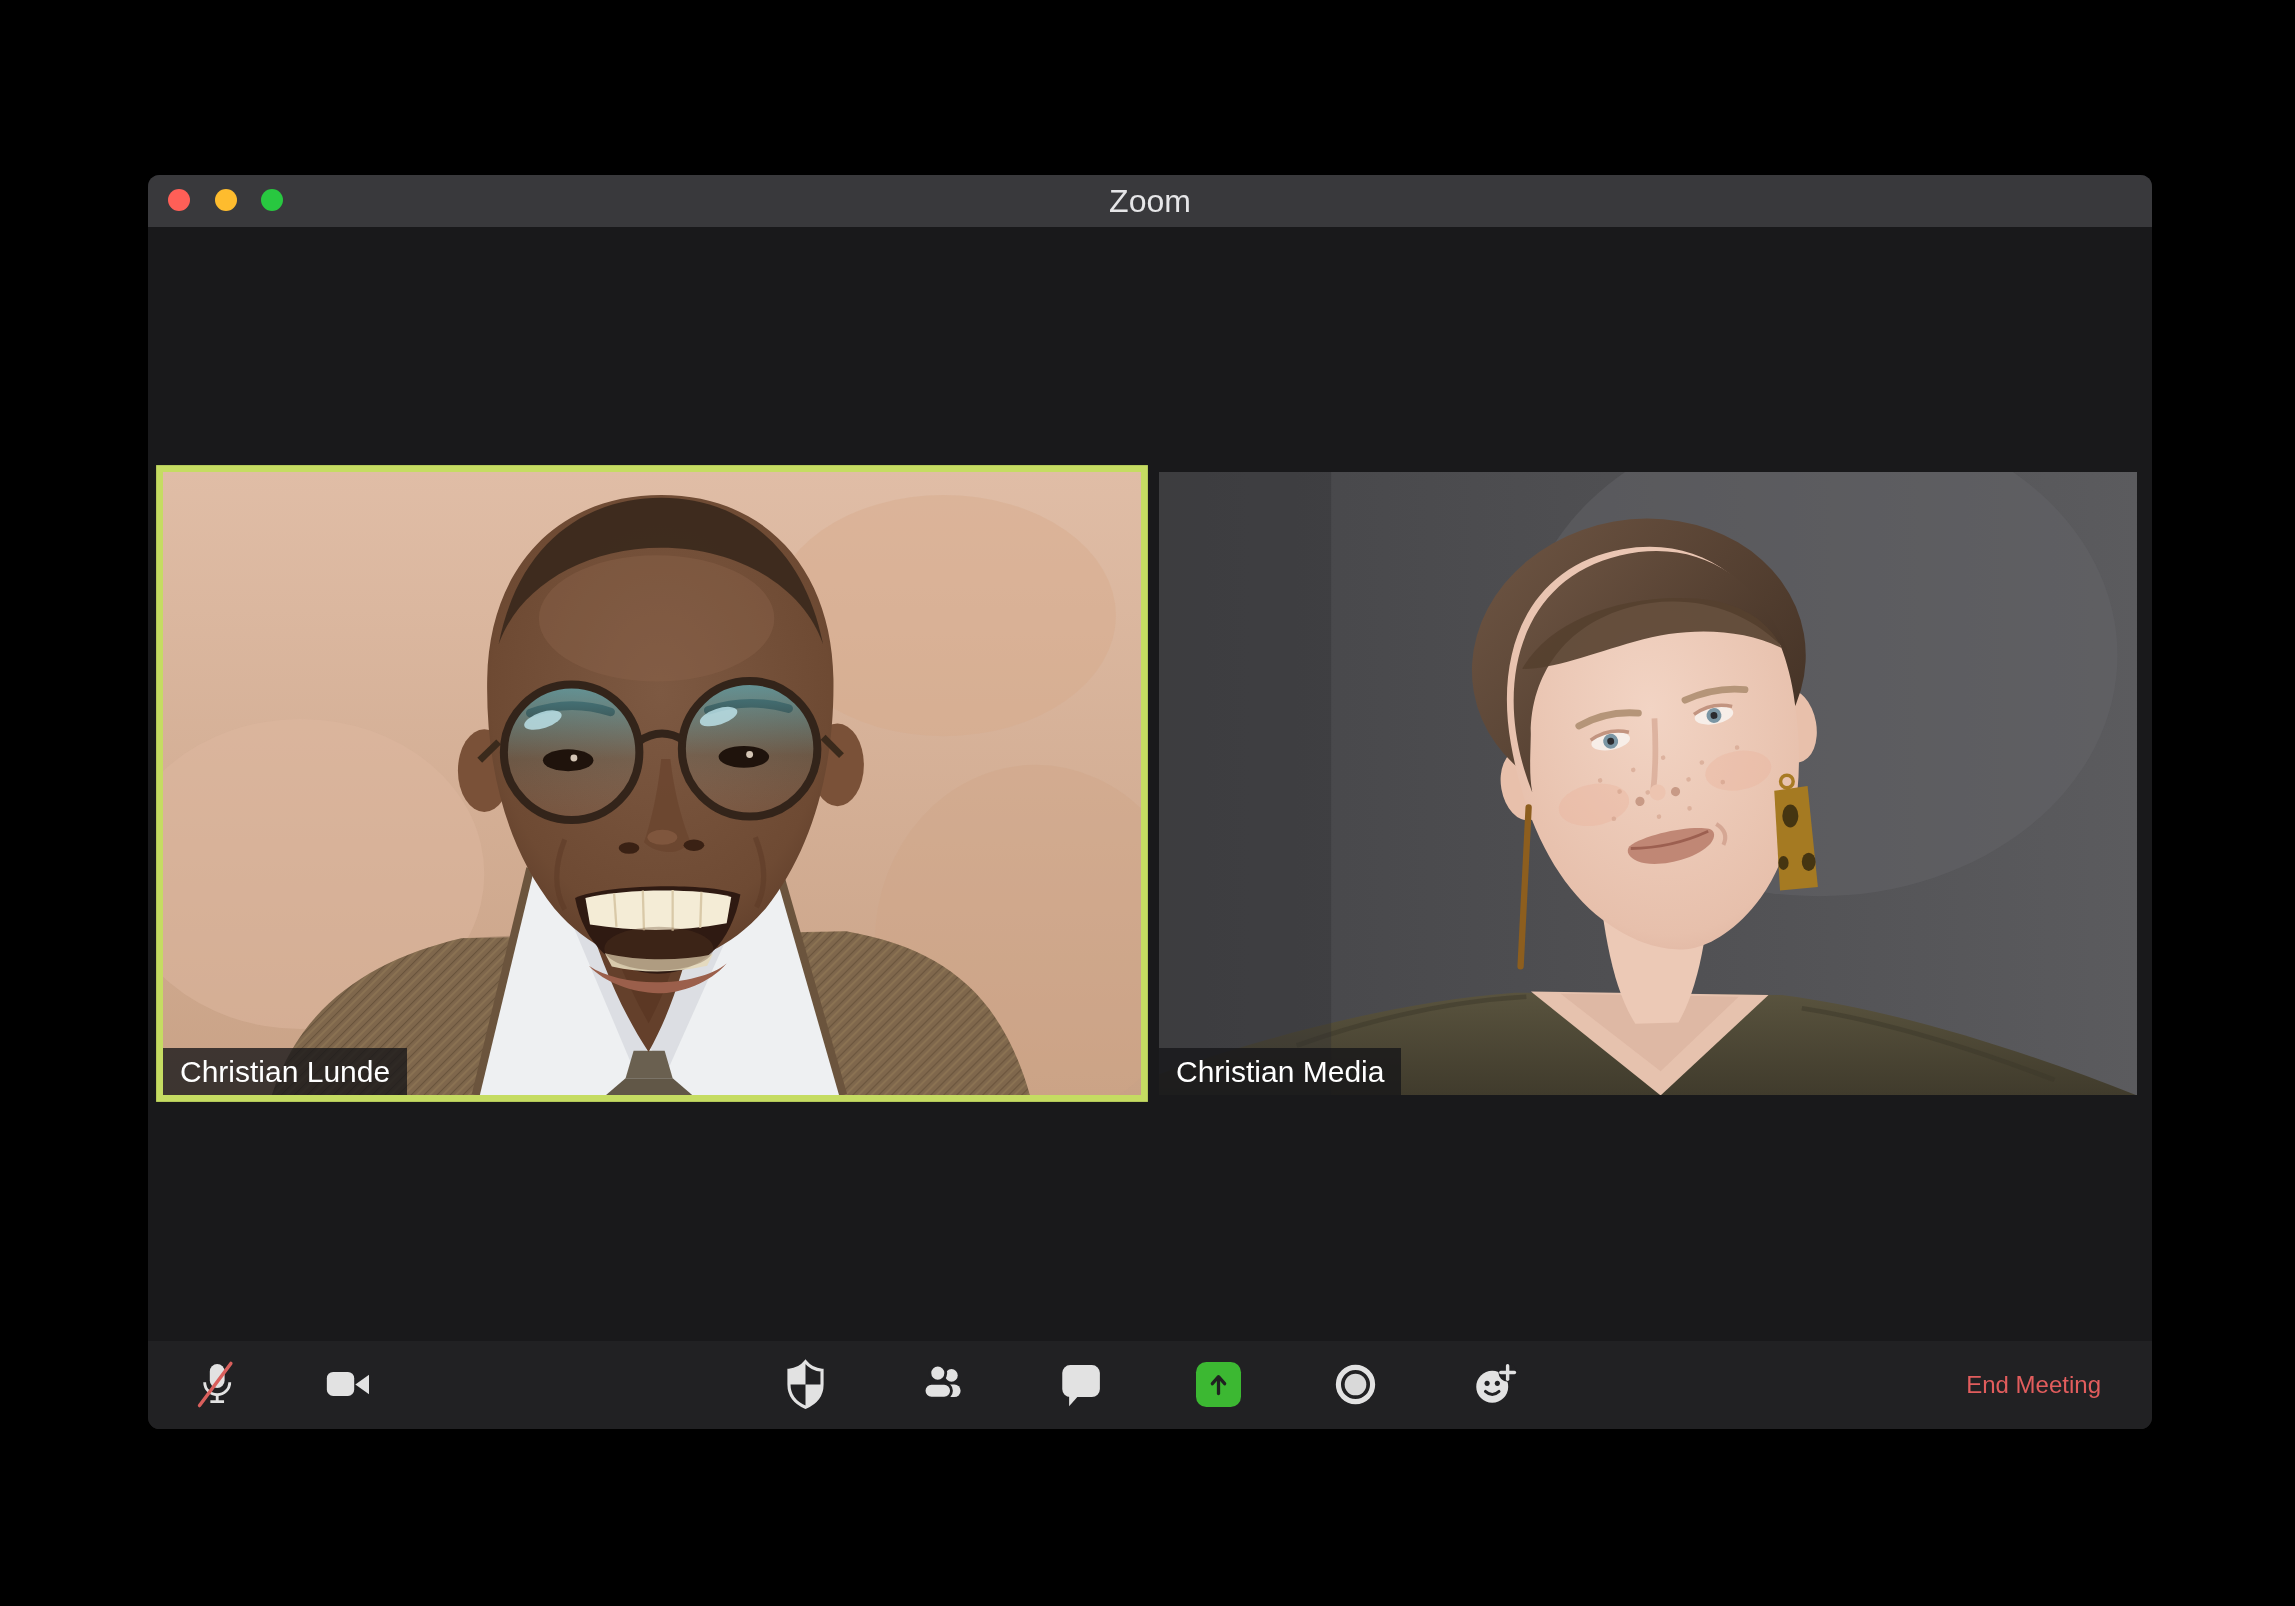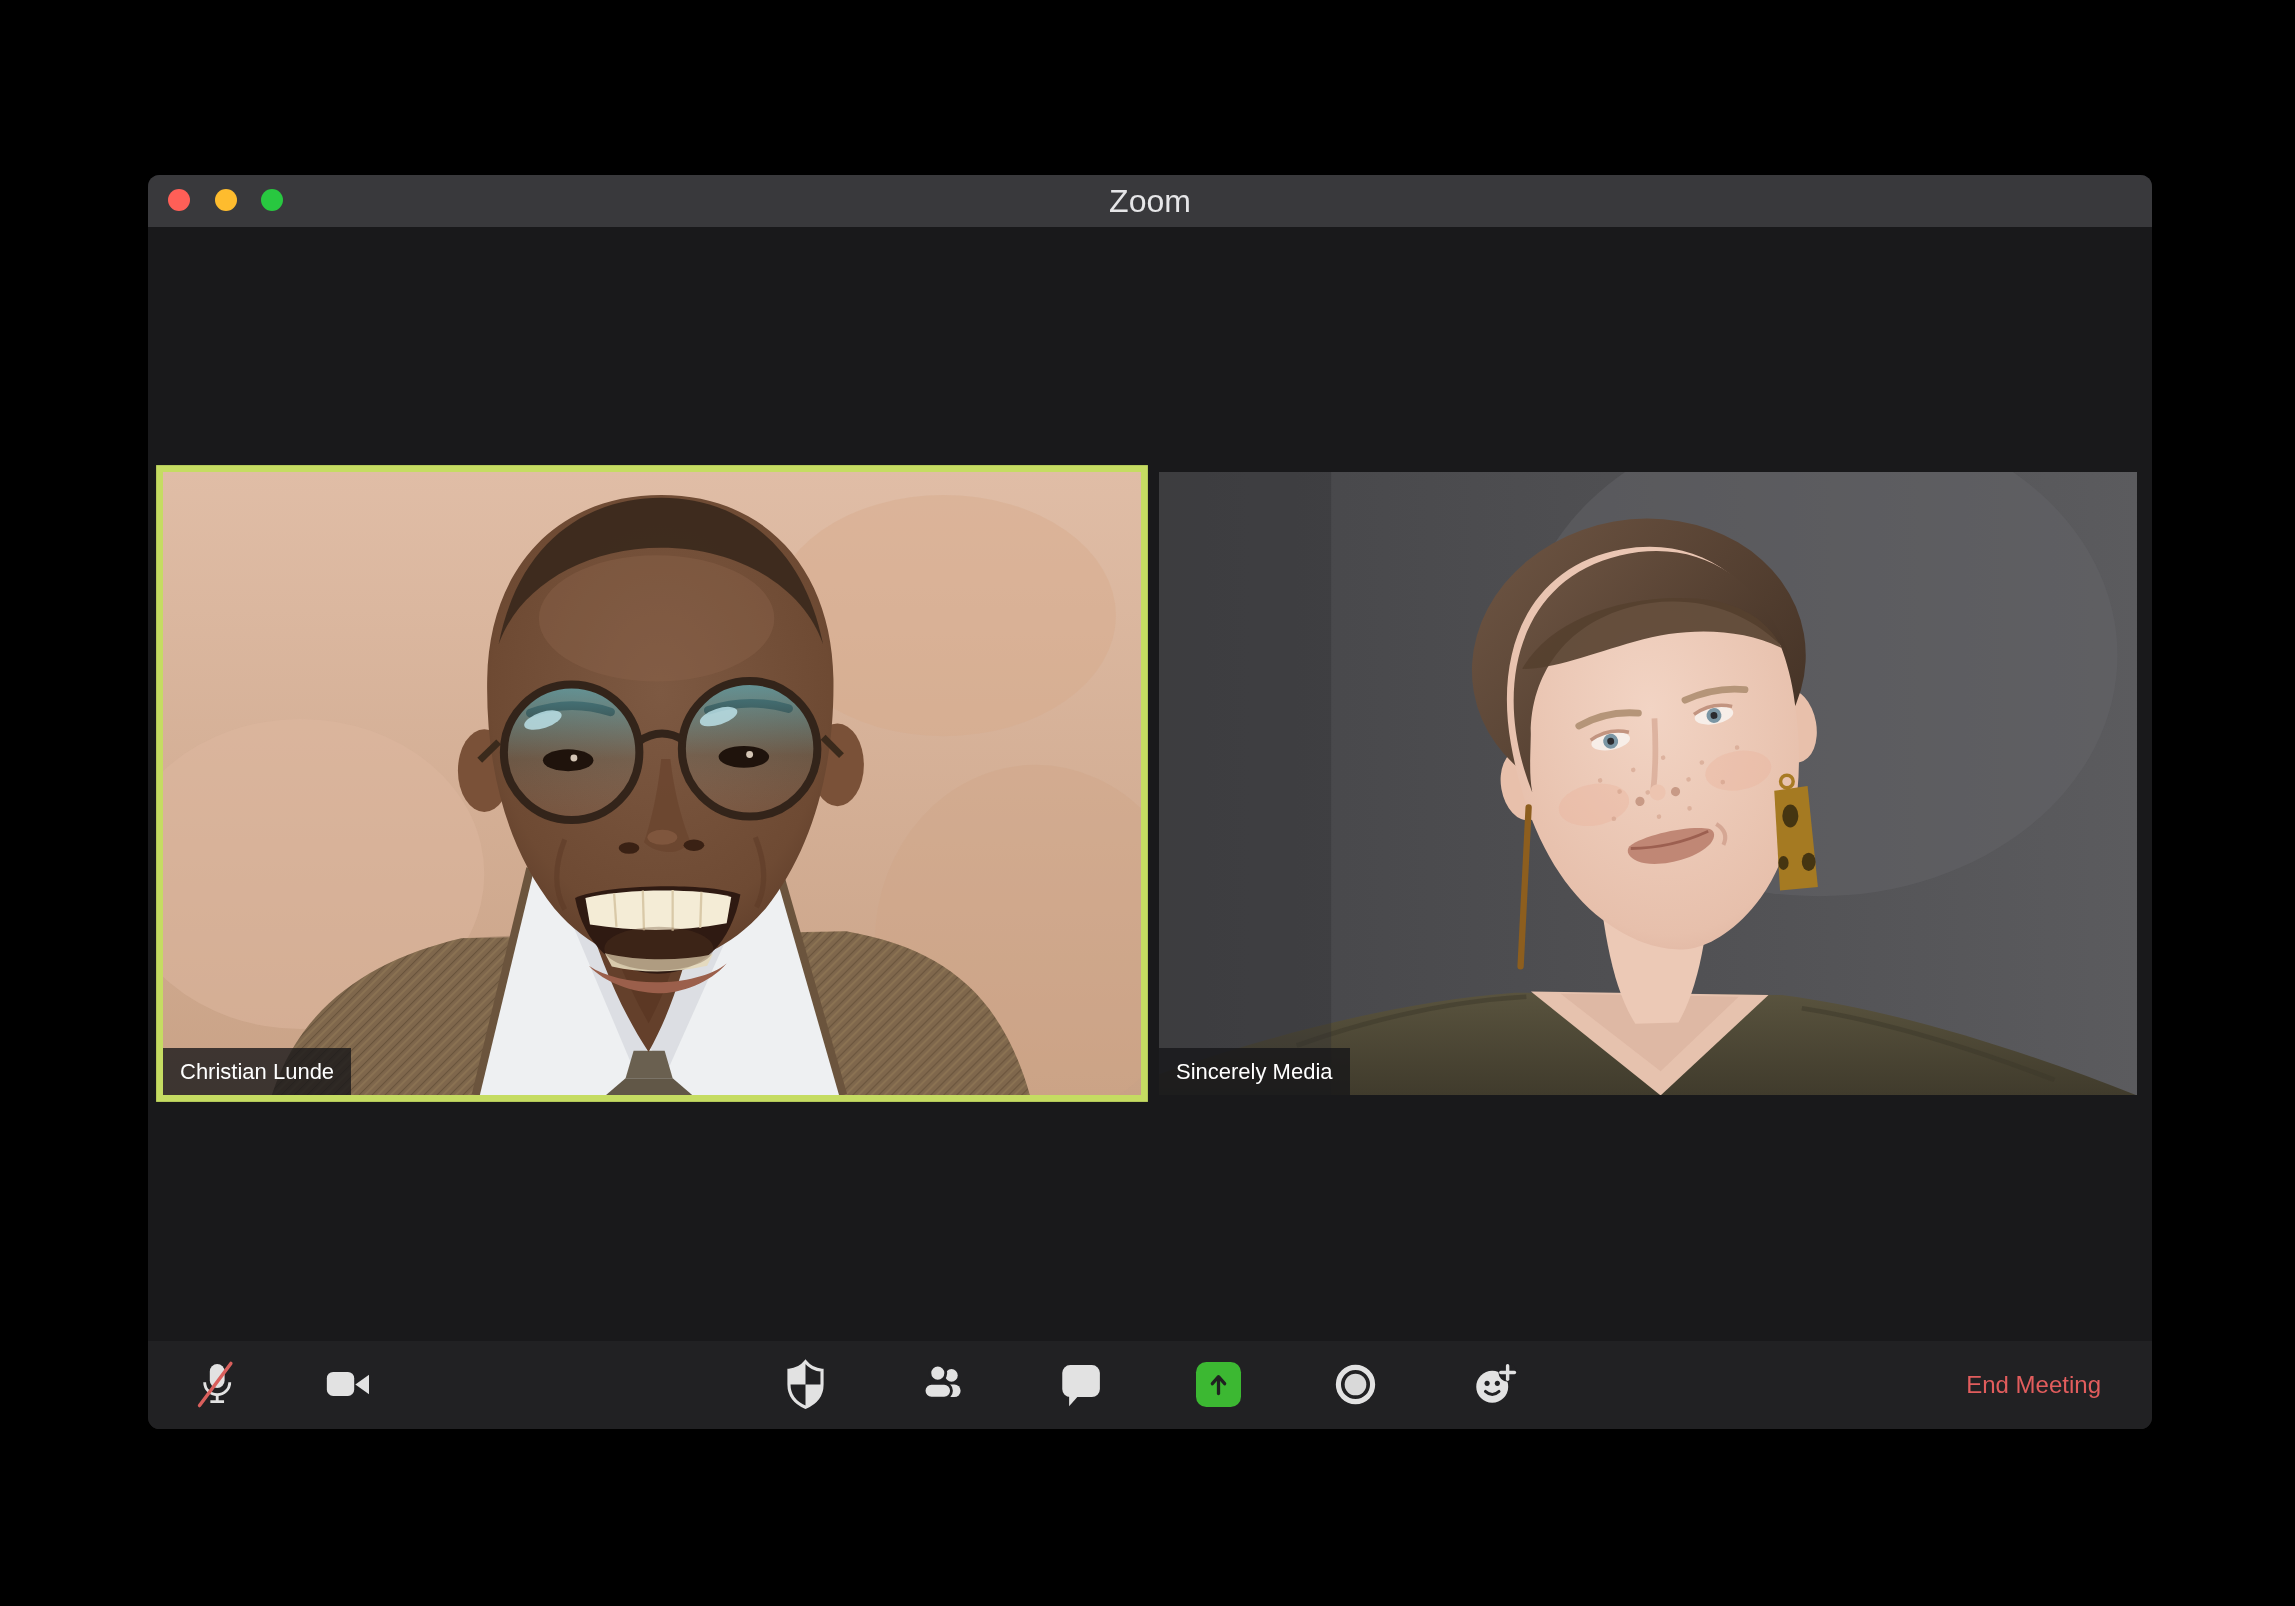--- a/index.html
+++ b/index.html
@@ -15,21 +15,21 @@
   .traffic.t0{left:19.5px;background:#ff5f57;}
   .traffic.t1{left:67px;background:#febc2e;}
   .traffic.t2{left:113px;background:#28c840;}
   .win-title{position:absolute;left:0;top:0;width:100%;height:52px;line-height:52px;
     text-align:center;font-size:32px;color:#e6e6e8;}
   .tile{position:absolute;top:297px;width:978px;height:623px;overflow:hidden;background:#333;}
   .tile.left{left:15px;box-shadow:0 0 0 6.9px var(--lime);}
   .tile.right{left:1011px;}
   .tile svg{position:absolute;left:0;top:0;width:100%;height:100%;}
   .nametag{position:absolute;left:0;bottom:0;height:47px;display:flex;align-items:center;
-    padding:0 17px;background:rgba(22,22,24,0.78);color:#fff;font-size:22px;white-space:nowrap;}
+    padding:0 17px;background:rgba(22,22,24,0.78);color:#fff;font-size:30px;white-space:nowrap;}
   .toolbar{position:absolute;left:0;bottom:0;width:100%;height:88px;background:var(--toolbar-bg);}
   .tool-btn{position:absolute;top:12px;width:63px;height:63px;display:flex;
     align-items:center;justify-content:center;cursor:pointer;background:none;border:none;padding:0;}
   .tool-btn svg{width:57px;height:57px;display:block;}
   .b-mic{left:36px;} .b-cam{left:169px;} .b-shield{left:626px;} .b-people{left:764px;}
   .b-chat{left:901px;} .b-share{left:1039px;} .b-record{left:1176px;} .b-react{left:1315px;}
   .share-pill{width:45px;height:45px;border-radius:10.3px;background:var(--green);
     display:flex;align-items:center;justify-content:center;}
   .share-pill svg{width:41px;height:41px;}
   .end-meeting{position:absolute;right:45px;top:0;height:88px;display:flex;align-items:center;
@@ -221,21 +221,21 @@
       <line x1="644" y1="585" x2="630" y2="862" stroke="#8d5e1e" stroke-width="11" stroke-linecap="round"></line>
       <circle cx="1094" cy="540" r="11" fill="none" stroke="#a87b24" stroke-width="6"></circle>
       <polygon points="1072,556 1130,548 1148,724 1082,730" fill="#a57a22"></polygon>
       <g fill="#35290f" opacity="0.85">
         <ellipse cx="1100" cy="600" rx="14" ry="20"></ellipse>
           <ellipse cx="1132" cy="680" rx="12" ry="16"></ellipse>
           <ellipse cx="1088" cy="682" rx="9" ry="12"></ellipse>
       </g>
       <rect x="0" y="0" width="300" height="1087" fill="#2e2e31" opacity="0.35"></rect>
     </svg>
-    <div class="nametag">Sincerely Media</div>
+    <div class="nametag">Christian Media</div>
   </div>
 
   <div class="toolbar">
 
     <button class="tool-btn b-mic" title="microphone-muted-icon">
       <svg viewBox="0 0 100 100">
         <rect x="40" y="14" width="26" height="42" rx="13" fill="#e2e2e2"></rect>
         <path d="M31,46 a22,22 0 0 0 44,0" stroke="#e2e2e2" stroke-width="5" fill="none"></path>
         <line x1="53" y1="68" x2="53" y2="79" stroke="#e2e2e2" stroke-width="5"></line>
         <line x1="41" y1="80" x2="65" y2="80" stroke="#e2e2e2" stroke-width="5"></line>

